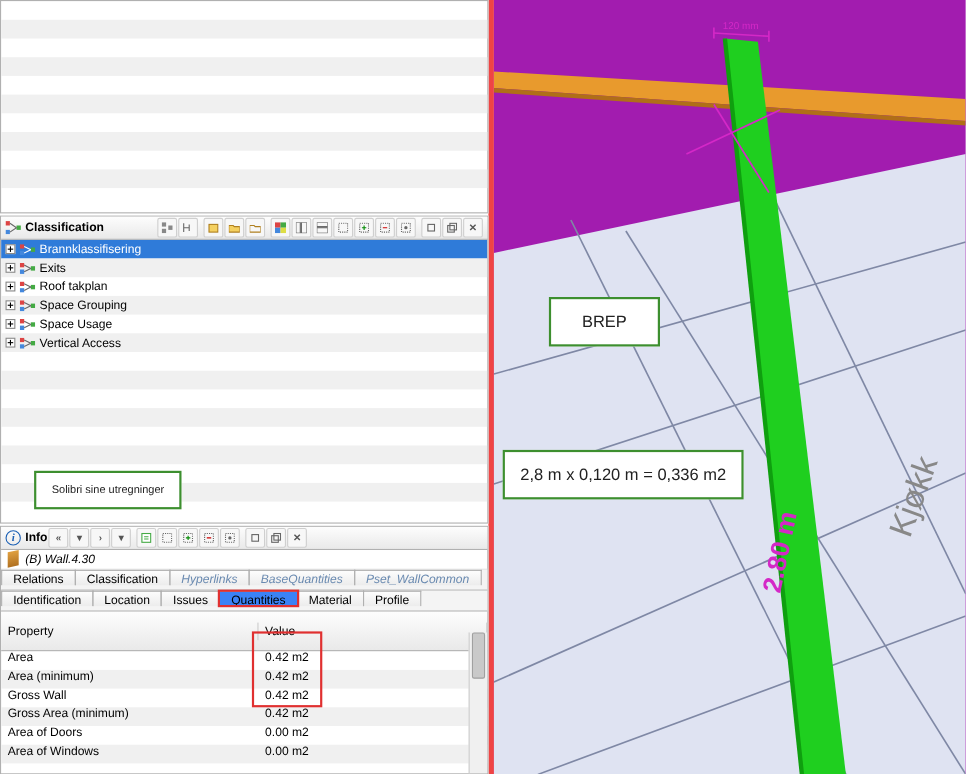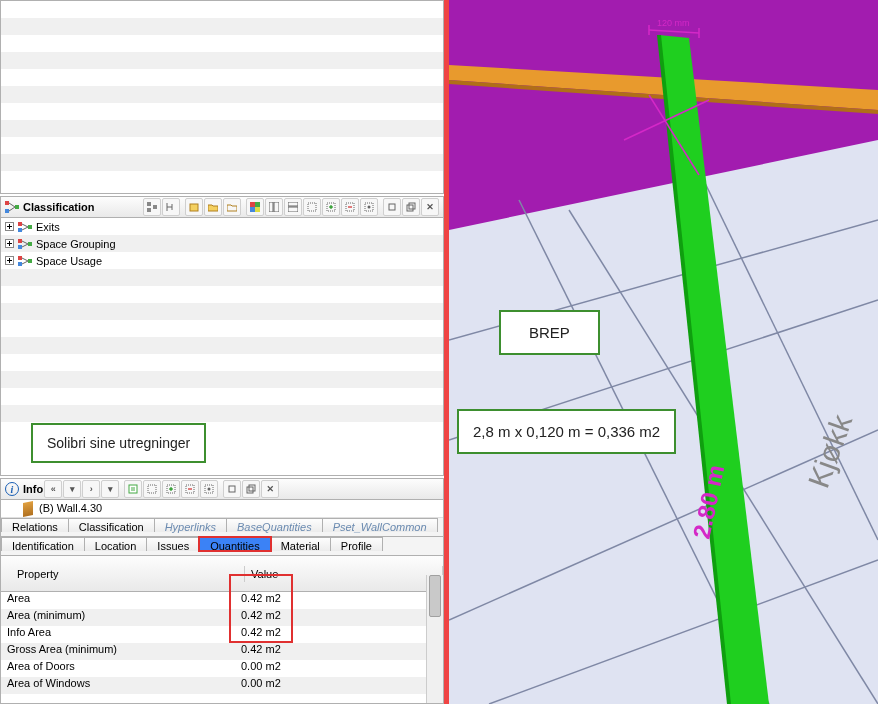--- a/index.html
+++ b/index.html
@@ -52,44 +52,44 @@
   .tree-plus::before { left:1px; right:1px; top:3px; height:1px; }
   .tree-plus::after { top:1px; bottom:1px; left:3px; width:1px; }
   .class-icon { width:14px; height:10px; margin-right:4px; display:inline-flex; flex-shrink:0; }
 
   
   .callout {
     position: absolute;
     border: 2px solid #3d8f2f;
     background: #fff;
     padding: 10px 14px;
-    font-size: 14px;
+    font-size: 10px;
     color: #222;
     z-index: 10;
   }
 
   
   .info-panel { margin-top: 2px; border:1px solid #b0b0b0; flex:1; display:flex; flex-direction:column; background:#fff; }
   .info-header { display:flex; align-items:center; height:21px; background:linear-gradient(#fdfdfd,#e9e9e9); border-bottom:1px solid #b0b0b0; padding:0 4px; font-weight:bold;}
   .info-title-icon { width:14px;height:14px;border:1px solid #1a5fb4;border-radius:50%;color:#1a5fb4;display:inline-flex;align-items:center;justify-content:center;font-family:serif;font-style:italic;font-weight:bold;margin-right:4px;font-size:10px;}
-  .info-subheader { display:flex; align-items:flex-start; height:18px; padding:2px 22px; border-bottom:1px solid #e0e0e0;}
+  .info-subheader { display:flex; align-items:flex-end; height:18px; padding:2px 6px; border-bottom:1px solid #e0e0e0;font-style:italic;}
   .wall-icon { width:10px;height:14px;background:linear-gradient(#e0a040,#b07020);margin-right:6px;transform:skewY(-12deg);}
 
   .tabs-row { display:flex; border-bottom:1px solid #b0b0b0; background:#f4f4f4; height:19px;}
   .tab {
     padding: 2px 10px 0; border:1px solid #b0b0b0; border-bottom:none;
     background:linear-gradient(#fdfdfd,#ececec); margin-right:-1px;
     font-size:11px; cursor:pointer; height:14px; position:relative;
   }
   .tab.disabled { color:#6a8ab0; font-style:italic; }
   .tab.active { background:#3b82f6; border-bottom:1px solid #fff; z-index:2; }
   .tabs-row.secondary .tab.active { outline:2px solid #e03030; outline-offset:-1px; }
 
   .prop-table { flex:1; overflow:auto; position:relative; }
-  .prop-header { display:flex; background:linear-gradient(#fdfdfd,#e9e9e9); border-bottom:1px solid #b0b0b0; height:36px; align-items:center;padding-left:10px;}
+  .prop-header { display:flex; background:linear-gradient(#fdfdfd,#e9e9e9); border-bottom:1px solid #b0b0b0; height:36px; align-items:center;}
   .prop-header-cell { padding:2px 6px; border-right:1px solid #ccc; }
   .prop-header-cell.prop { width:234px; }
   .prop-header-cell.val { flex:1; }
   .prop-row { display:flex; height:17px; align-items:flex-start; }
   .prop-row:nth-child(even){ background:#f0f0f0; }
   .prop-cell-prop { width:234px; padding:0 6px; }
   .prop-cell-val { flex:1; padding:0 6px; }
   .highlight-box {
     position:absolute; border:2px solid #e03030; pointer-events:none;
   }
@@ -218,20 +218,33 @@
           </span>
         <span class="toolbar-btn">
             <svg width="10" height="10">
               <rect x="1" y="3" width="6" height="6" fill="none" stroke="#666"></rect>
               <rect x="3" y="1" width="6" height="6" fill="none" stroke="#666"></rect>
             </svg>
           </span>
         <span class="toolbar-btn">✕</span>
       </div>
       <div class="class-tree">
+        <div class="tree-item selected">
+          <span class="tree-plus"></span>
+          <span class="class-icon">
+              <svg width="14" height="10">
+                <rect x="0" y="0" width="4" height="4" fill="#d44"></rect>
+                <rect x="0" y="6" width="4" height="4" fill="#48d"></rect>
+                <rect x="10" y="3" width="4" height="4" fill="#4a4"></rect>
+                <line x1="4" y1="2" x2="10" y2="5" stroke="#fff"></line>
+                <line x1="4" y1="8" x2="10" y2="5" stroke="#fff"></line>
+              </svg>
+            </span>
+          <span>Brannklassifisering</span>
+        </div>
         <div class="tree-item">
           <span class="tree-plus"></span>
           <span class="class-icon">
               <svg width="14" height="10">
                 <rect x="0" y="0" width="4" height="4" fill="#d44"></rect>
                 <rect x="0" y="6" width="4" height="4" fill="#48d"></rect>
                 <rect x="10" y="3" width="4" height="4" fill="#4a4"></rect>
                 <line x1="4" y1="2" x2="10" y2="5" stroke="#666"></line>
                 <line x1="4" y1="8" x2="10" y2="5" stroke="#666"></line>
               </svg>
@@ -242,34 +255,60 @@
           <span class="tree-plus"></span>
           <span class="class-icon">
               <svg width="14" height="10">
                 <rect x="0" y="0" width="4" height="4" fill="#d44"></rect>
                 <rect x="0" y="6" width="4" height="4" fill="#48d"></rect>
                 <rect x="10" y="3" width="4" height="4" fill="#4a4"></rect>
                 <line x1="4" y1="2" x2="10" y2="5" stroke="#666"></line>
                 <line x1="4" y1="8" x2="10" y2="5" stroke="#666"></line>
               </svg>
             </span>
-          <span>Space Grouping</span>
+          <span>Roof takplan</span>
         </div>
         <div class="tree-item">
           <span class="tree-plus"></span>
           <span class="class-icon">
               <svg width="14" height="10">
                 <rect x="0" y="0" width="4" height="4" fill="#d44"></rect>
                 <rect x="0" y="6" width="4" height="4" fill="#48d"></rect>
                 <rect x="10" y="3" width="4" height="4" fill="#4a4"></rect>
                 <line x1="4" y1="2" x2="10" y2="5" stroke="#666"></line>
                 <line x1="4" y1="8" x2="10" y2="5" stroke="#666"></line>
               </svg>
             </span>
+          <span>Space Grouping</span>
+        </div>
+        <div class="tree-item">
+          <span class="tree-plus"></span>
+          <span class="class-icon">
+              <svg width="14" height="10">
+                <rect x="0" y="0" width="4" height="4" fill="#d44"></rect>
+                <rect x="0" y="6" width="4" height="4" fill="#48d"></rect>
+                <rect x="10" y="3" width="4" height="4" fill="#4a4"></rect>
+                <line x1="4" y1="2" x2="10" y2="5" stroke="#666"></line>
+                <line x1="4" y1="8" x2="10" y2="5" stroke="#666"></line>
+              </svg>
+            </span>
           <span>Space Usage</span>
+        </div>
+        <div class="tree-item">
+          <span class="tree-plus"></span>
+          <span class="class-icon">
+              <svg width="14" height="10">
+                <rect x="0" y="0" width="4" height="4" fill="#d44"></rect>
+                <rect x="0" y="6" width="4" height="4" fill="#48d"></rect>
+                <rect x="10" y="3" width="4" height="4" fill="#4a4"></rect>
+                <line x1="4" y1="2" x2="10" y2="5" stroke="#666"></line>
+                <line x1="4" y1="8" x2="10" y2="5" stroke="#666"></line>
+              </svg>
+            </span>
+          <span>Vertical Access</span>
         </div>
         <div class="tree-item"></div>
           <div class="tree-item"></div>
           <div class="tree-item"></div>
         <div class="tree-item"></div>
           <div class="tree-item"></div>
           <div class="tree-item"></div>
         <div class="tree-item"></div>
           <div class="tree-item"></div>
           <div class="tree-item"></div>
@@ -363,21 +402,21 @@
         <div>
           <div class="prop-row">
             <div class="prop-cell-prop">Area</div>
             <div class="prop-cell-val">0.42 m2</div>
           </div>
           <div class="prop-row">
             <div class="prop-cell-prop">Area (minimum)</div>
             <div class="prop-cell-val">0.42 m2</div>
           </div>
           <div class="prop-row">
-            <div class="prop-cell-prop">Info Area</div>
+            <div class="prop-cell-prop">Gross Wall</div>
             <div class="prop-cell-val">0.42 m2</div>
           </div>
           <div class="prop-row">
             <div class="prop-cell-prop">Gross Area (minimum)</div>
             <div class="prop-cell-val">0.42 m2</div>
           </div>
           <div class="prop-row">
             <div class="prop-cell-prop">Area of Doors</div>
             <div class="prop-cell-val">0.00 m2</div>
           </div>
@@ -423,20 +462,20 @@
       <g stroke="#d428c7" stroke-width="1.5">
         <line x1="175" y1="140" x2="260" y2="100"></line>
         <line x1="200" y1="95" x2="250" y2="175"></line>
       </g>
 
       <text class="dim-text" transform="translate(260,540) rotate(-78)" id="dim-height-text">2.80 m</text>
 
       <text class="plan-text" transform="translate(378,490) rotate(-70)" id="room-label-text">Kjøkk</text>
     </svg>
 
-    <div class="callout" style="left:50px; top:270px; padding:12px 28px; font-size:15px;margin-top:40px;">
+    <div class="callout" style="left:50px; top:270px; padding:12px 28px; font-size:15px;">
       <span>BREP</span>
     </div>
     <div class="callout" style="left:8px; top:409px; padding:12px 14px; font-size:15px;">
       <span>2,8 m x 0,120 m = 0,336 m2</span>
     </div>
   </div>
 </div>
 
 </body></html>

